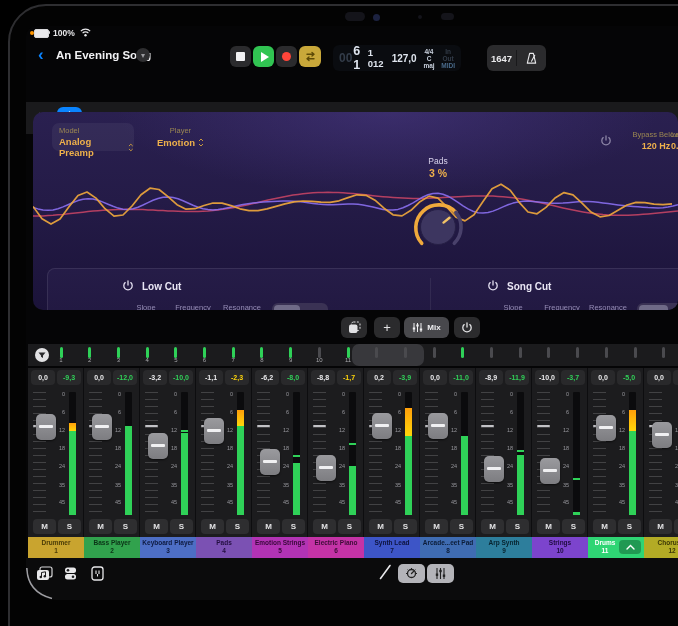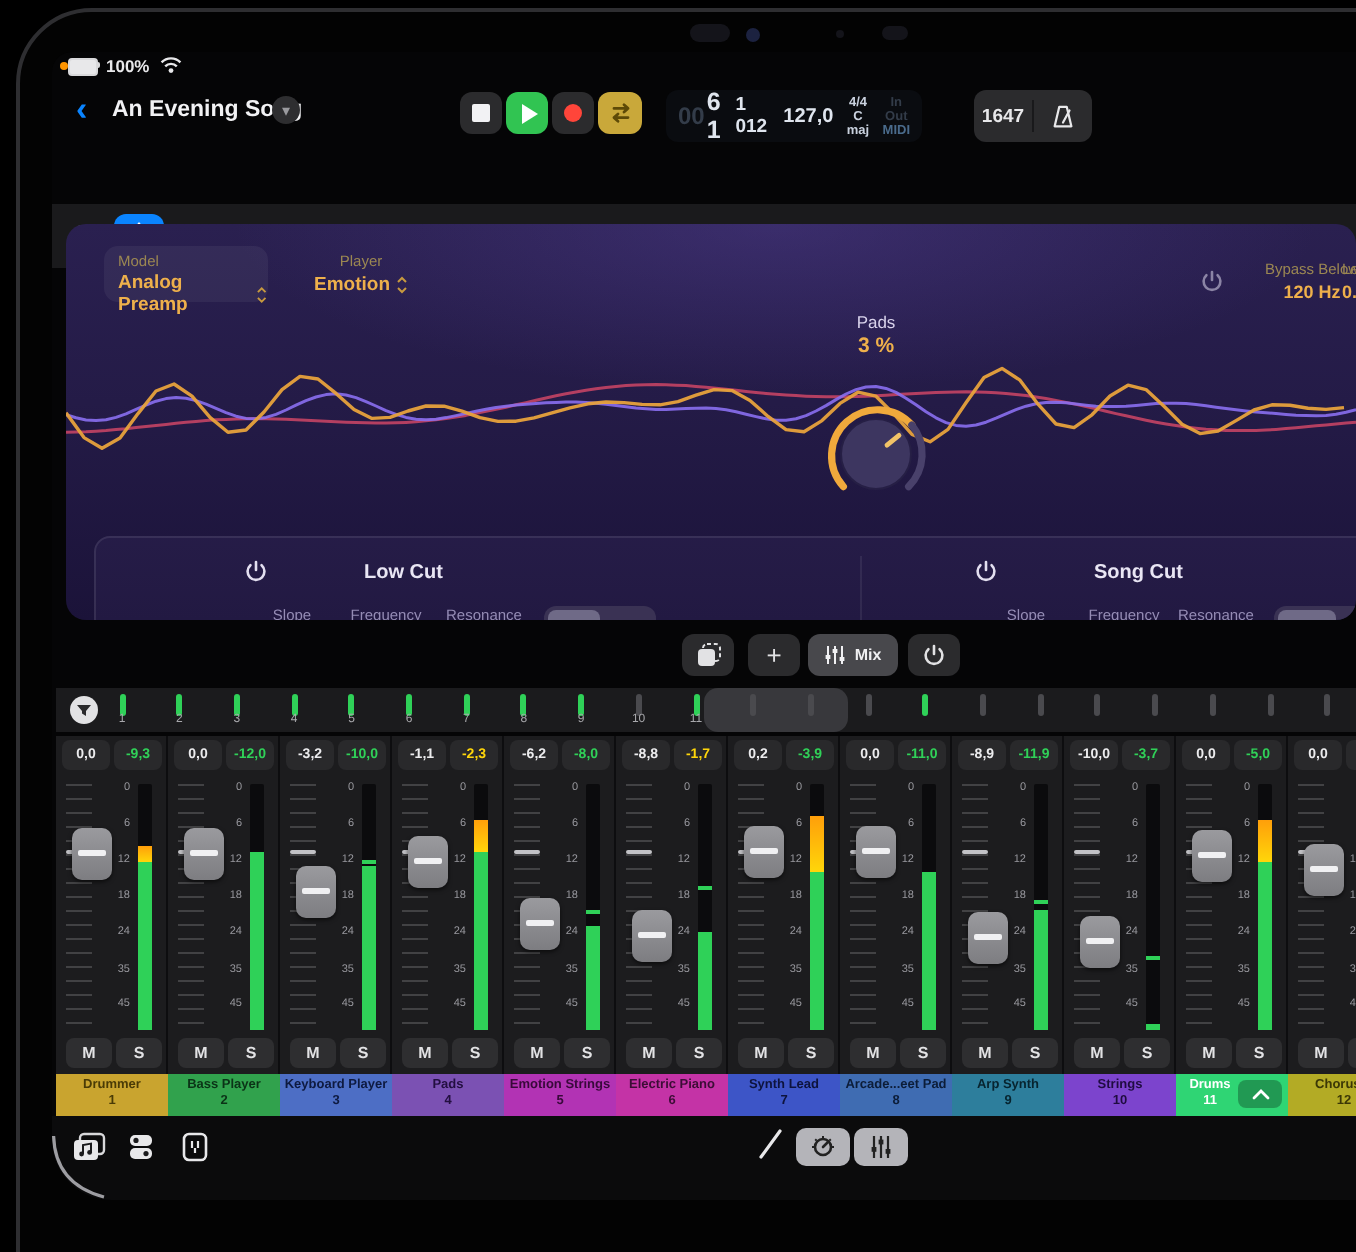--- a/index.html
+++ b/index.html
@@ -25,21 +25,21 @@
   #countpill{background:#2b2b2d;border-radius:6px;display:flex;align-items:center;color:#e8e8ea;}
   
   #pluginheader{left:0;top:76px;width:652px;height:32px;background:#1a1a1c;}
   #pluginpanel{left:7px;top:86px;width:645px;height:198px;border-radius:10px;
     background:linear-gradient(180deg,#2a2050 0%,#241b47 45%,#1b1339 100%);overflow:hidden;}
   #pluginpanel::before{content:"";position:absolute;left:0;top:0;right:0;height:120px;
     background:radial-gradient(ellipse 60% 100% at 55% 0%,rgba(90,70,160,.35),transparent 70%);}
   .goldlabel{color:#9b8752;font-size:7.5px;}
   .goldvalue{color:#eeb04b;font-weight:bold;}
   .lavlabel{color:#958cb5;font-size:7.5px;}
-  .cuttitle{color:#e9e6f4;font-size:10px;font-weight:bold;margin-left:40px;}
+  .cuttitle{color:#e9e6f4;font-size:10px;font-weight:bold;}
   #cutpanel{left:14px;top:156px;width:700px;height:62px;border-radius:8px;
     background:rgba(150,135,215,.06);border:1px solid rgba(255,255,255,.09);}
   .seg{display:flex;background:#3a3254;border-radius:6px;height:20px;align-items:center;padding:2px;box-sizing:border-box;}
   .seg .on{background:#6f6a87;color:#fff;border-radius:4px;}
   .seg .off{color:#9b93bb;}
   .seg div{font-size:8px;font-weight:bold;display:flex;align-items:center;justify-content:center;height:16px;}
   
   #mixtoolbar .tbtn{position:absolute;top:0;height:21px;}
   #ruler{left:2px;top:318px;width:650px;height:22px;background:#1b1b1d;}
   .rmeter{position:absolute;top:3px;width:3px;height:11px;border-radius:1.5px;}

